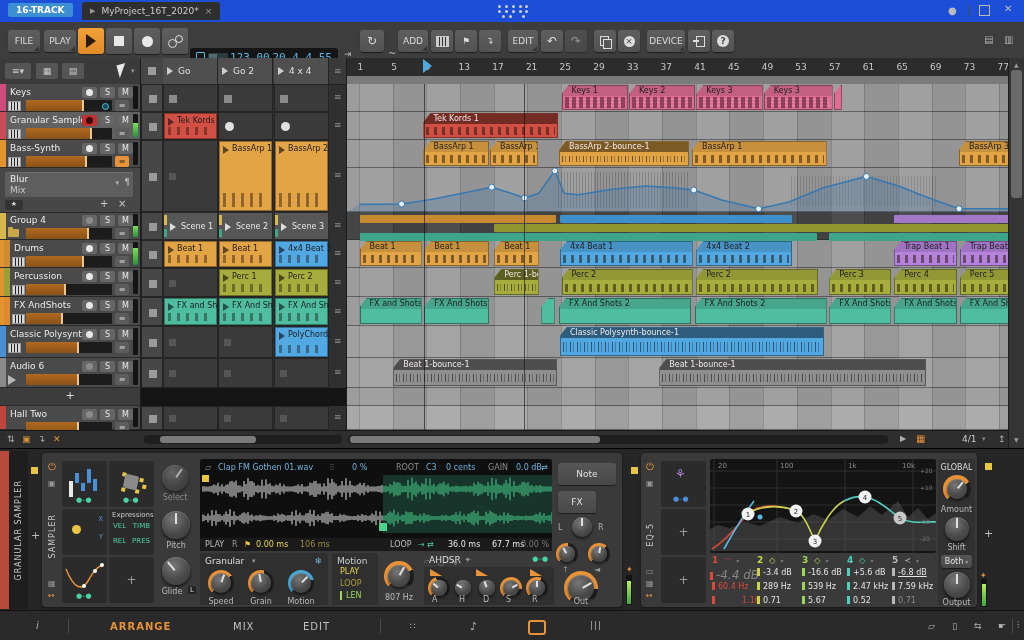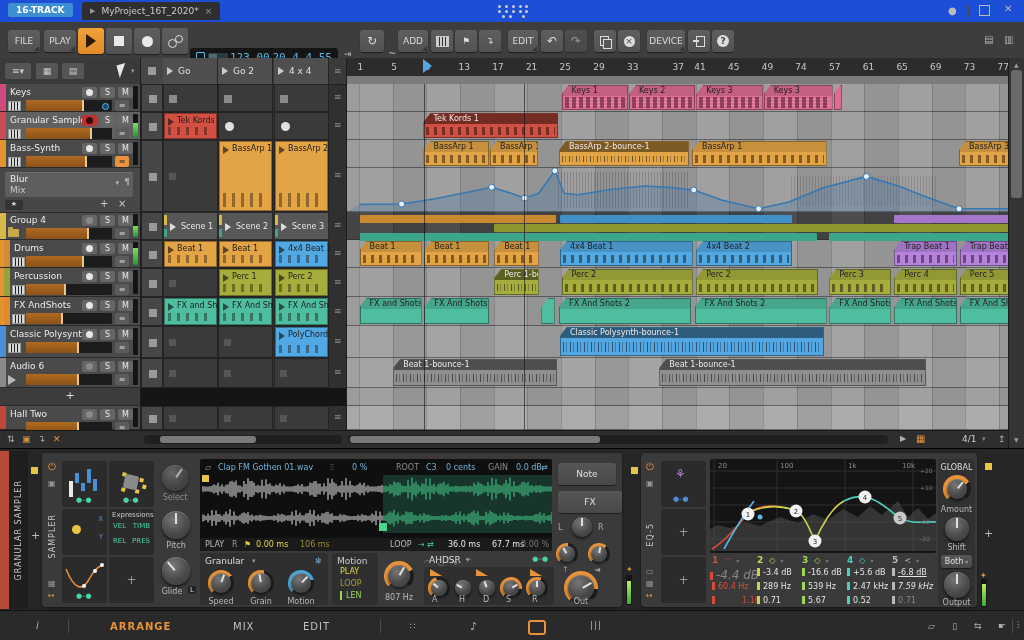--- a/index.html
+++ b/index.html
@@ -640,25 +640,25 @@
     <div class="abs" style="left:0;top:0;width:662px;height:18px;background:#2c2c2c;" id="ruler">
         <div class="abs" style="left: 10.5px; top: 4px; font-size: 9px; color: rgb(200, 200, 200);">1</div>
         <div class="abs" style="left: 44.18px; top: 4px; font-size: 9px; color: rgb(200, 200, 200);">5</div>
         <div class="abs" style="left: 77.86px; top: 4px; font-size: 9px; color: rgb(200, 200, 200);">9</div>
         <div class="abs" style="left: 111.54px; top: 4px; font-size: 9px; color: rgb(200, 200, 200);">13</div>
         <div class="abs" style="left: 145.22px; top: 4px; font-size: 9px; color: rgb(200, 200, 200);">17</div>
         <div class="abs" style="left: 178.9px; top: 4px; font-size: 9px; color: rgb(200, 200, 200);">21</div>
         <div class="abs" style="left: 212.58px; top: 4px; font-size: 9px; color: rgb(200, 200, 200);">25</div>
         <div class="abs" style="left: 246.26px; top: 4px; font-size: 9px; color: rgb(200, 200, 200);">29</div>
         <div class="abs" style="left: 279.94px; top: 4px; font-size: 9px; color: rgb(200, 200, 200);">33</div>
-        <div class="abs" style="left: 313.62px; top: 4px; font-size: 9px; color: rgb(200, 200, 200); margin-left: 12px;">37</div>
+        <div class="abs" style="left: 313.62px; top: 4px; font-size: 9px; color: rgb(200, 200, 200);">37</div>
         <div class="abs" style="left: 347.3px; top: 4px; font-size: 9px; color: rgb(200, 200, 200);">41</div>
         <div class="abs" style="left: 380.98px; top: 4px; font-size: 9px; color: rgb(200, 200, 200);">45</div>
         <div class="abs" style="left: 414.66px; top: 4px; font-size: 9px; color: rgb(200, 200, 200);">49</div>
-        <div class="abs" style="left: 448.34px; top: 4px; font-size: 9px; color: rgb(200, 200, 200);">74</div>
+        <div class="abs" style="left: 448.34px; top: 4px; font-size: 9px; color: rgb(200, 200, 200);">53</div>
         <div class="abs" style="left: 482.02px; top: 4px; font-size: 9px; color: rgb(200, 200, 200);">57</div>
         <div class="abs" style="left: 515.7px; top: 4px; font-size: 9px; color: rgb(200, 200, 200);">61</div>
         <div class="abs" style="left: 549.38px; top: 4px; font-size: 9px; color: rgb(200, 200, 200);">65</div>
         <div class="abs" style="left: 583.06px; top: 4px; font-size: 9px; color: rgb(200, 200, 200);">69</div>
         <div class="abs" style="left: 616.74px; top: 4px; font-size: 9px; color: rgb(200, 200, 200);">73</div>
         <div class="abs" style="left: 650.42px; top: 4px; font-size: 9px; color: rgb(200, 200, 200);">77</div>
       </div>
     <div class="abs" style="left:0;top:18px;width:662px;height:8px;background:#7b7b7b;border-bottom:1px solid #4a4a4a;"></div>
     <div id="arrrows">
         <div class="arow" style="top: 26px; height: 28px; background: rgb(156, 156, 156);"></div>
@@ -993,21 +993,21 @@
             </div>
           </div>
         <span class="klabel" style="left:8px;top:28px;">A</span>
         <span class="klabel" style="left:35px;top:28px;">H</span>
         <span class="klabel" style="left:59px;top:28px;">D</span>
         <span class="klabel" style="left:82px;top:28px;">S</span>
         <span class="klabel" style="left:108px;top:28px;">R</span>
       </div>
 
       <div class="devbtn" style="left:516px;top:10px;width:58px;height:22px;">Note</div>
-      <div class="devbtn" style="left:516px;top:38px;width:64px;height:22px;">FX</div>
+      <div class="devbtn" style="left:516px;top:38px;width:38px;height:22px;">FX</div>
       <span class="abs" style="left:516px;top:70px;color:#aaa;font-size:8px;">L</span>
       <div class="knob" style="left:530px;top:64px;width:20px;height:20px;">
           <i style="--r:0deg;"></i>
         </div>
       <span class="abs" style="left:556px;top:70px;color:#aaa;font-size:8px;">R</span>
       <div class="ring" style="left:514px;top:90px;width:22px;height:22px;--a:140deg;">
           <div class="knob" style="left:3px;top:3px;width:16px;height:16px;">
             <i style="--r:-30deg;"></i>
           </div>
         </div>
@@ -1098,21 +1098,21 @@
           <div class="abs" style="left: 92px; top: 0px; width: 43px; font-size: 9px;"><div style="display: inline; color: rgb(158, 214, 90); font-weight: bold;">3</div><div style="display: inline; color: rgb(158, 214, 90); margin-left: 6px; font-size: 8px;">◇</div><div style="display: inline; color: rgb(119, 119, 119); margin-left: 5px; font-size: 6px;">▾</div></div>
           <div class="abs" style="left: 92px; top: 13px; width: 43px; font-size: 8px; white-space: nowrap;"><div style="display: inline-block; width: 3px; height: 8px; background: rgb(158, 214, 90); margin-right: 3px; vertical-align: -1px;"></div><div style="display: inline; color: rgb(228, 228, 228);">-16.6 dB</div></div>
           <div class="abs" style="left: 92px; top: 27px; width: 43px; font-size: 8px; white-space: nowrap;"><div style="display: inline-block; width: 3px; height: 8px; background: rgb(158, 214, 90); margin-right: 3px; vertical-align: -1px;"></div><div style="display: inline; color: rgb(228, 228, 228);">539 Hz</div></div>
           <div class="abs" style="left: 92px; top: 41px; width: 43px; font-size: 8px; white-space: nowrap;"><div style="display: inline-block; width: 3px; height: 8px; background: rgb(158, 214, 90); margin-right: 3px; vertical-align: -1px;"></div><div style="display: inline; color: rgb(228, 228, 228);">5.67</div></div>
           <div class="abs" style="left: 137px; top: 0px; width: 43px; font-size: 9px;"><div style="display: inline; color: rgb(78, 207, 192); font-weight: bold;">4</div><div style="display: inline; color: rgb(78, 207, 192); margin-left: 6px; font-size: 8px;">◇</div><div style="display: inline; color: rgb(119, 119, 119); margin-left: 5px; font-size: 6px;">▾</div></div>
           <div class="abs" style="left: 137px; top: 13px; width: 43px; font-size: 8px; white-space: nowrap;"><div style="display: inline-block; width: 3px; height: 8px; background: rgb(78, 207, 192); margin-right: 3px; vertical-align: -1px;"></div><div style="display: inline; color: rgb(228, 228, 228);">+5.6 dB</div></div>
           <div class="abs" style="left: 137px; top: 27px; width: 43px; font-size: 8px; white-space: nowrap;"><div style="display: inline-block; width: 3px; height: 8px; background: rgb(78, 207, 192); margin-right: 3px; vertical-align: -1px;"></div><div style="display: inline; color: rgb(228, 228, 228); text-align: right;">2.47 kHz</div></div>
           <div class="abs" style="left: 137px; top: 41px; width: 43px; font-size: 8px; white-space: nowrap;"><div style="display: inline-block; width: 3px; height: 8px; background: rgb(78, 207, 192); margin-right: 3px; vertical-align: -1px;"></div><div style="display: inline; color: rgb(228, 228, 228);">0.52</div></div>
           <div class="abs" style="left: 182px; top: 0px; width: 43px; font-size: 9px;"><div style="display: inline; color: rgb(184, 184, 184); font-weight: bold;">5</div><div style="display: inline; color: rgb(184, 184, 184); margin-left: 6px; font-size: 8px;">≺</div><div style="display: inline; color: rgb(119, 119, 119); margin-left: 5px; font-size: 6px;">▾</div></div>
           <div class="abs" style="left: 182px; top: 13px; width: 43px; font-size: 8px; white-space: nowrap;"><div style="display: inline-block; width: 3px; height: 8px; background: rgb(184, 184, 184); margin-right: 3px; vertical-align: -1px;"></div><div style="display: inline; color: rgb(228, 228, 228); text-decoration: underline;">-6.8 dB</div></div>
-          <div class="abs" style="left: 182px; top: 27px; width: 43px; font-size: 8px; white-space: nowrap;"><div style="display: inline-block; width: 3px; height: 8px; background: rgb(184, 184, 184); margin-right: 3px; vertical-align: -1px;"></div><div style="display: inline; color: rgb(228, 228, 228); font-style: italic;">7.59 kHz</div></div>
+          <div class="abs" style="left: 182px; top: 27px; width: 43px; font-size: 8px; white-space: nowrap;"><div style="display: inline-block; width: 3px; height: 8px; background: rgb(184, 184, 184); margin-right: 3px; vertical-align: -1px;"></div><div style="display: inline; color: rgb(228, 228, 228);">7.59 kHz</div></div>
           <div class="abs" style="left: 182px; top: 41px; width: 43px; font-size: 8px; white-space: nowrap;"><div style="display: inline-block; width: 3px; height: 8px; background: rgb(184, 184, 184); margin-right: 3px; vertical-align: -1px;"></div><div style="display: inline; color: rgb(138, 138, 138);">0.71</div></div>
         </div>
 
       <div class="abs" style="left:297px;top:6px;width:37px;height:146px;background:#313131;border-radius:3px;">
         <div class="klabel" style="left:0;top:4px;width:37px;color:#ddd;">GLOBAL</div>
         <div class="ring" style="left:5px;top:16px;width:28px;height:28px;--a:195deg;">
             <div class="knob" style="left:4px;top:4px;width:20px;height:20px;">
               <i style="--r:40deg;"></i>
             </div>
           </div>

